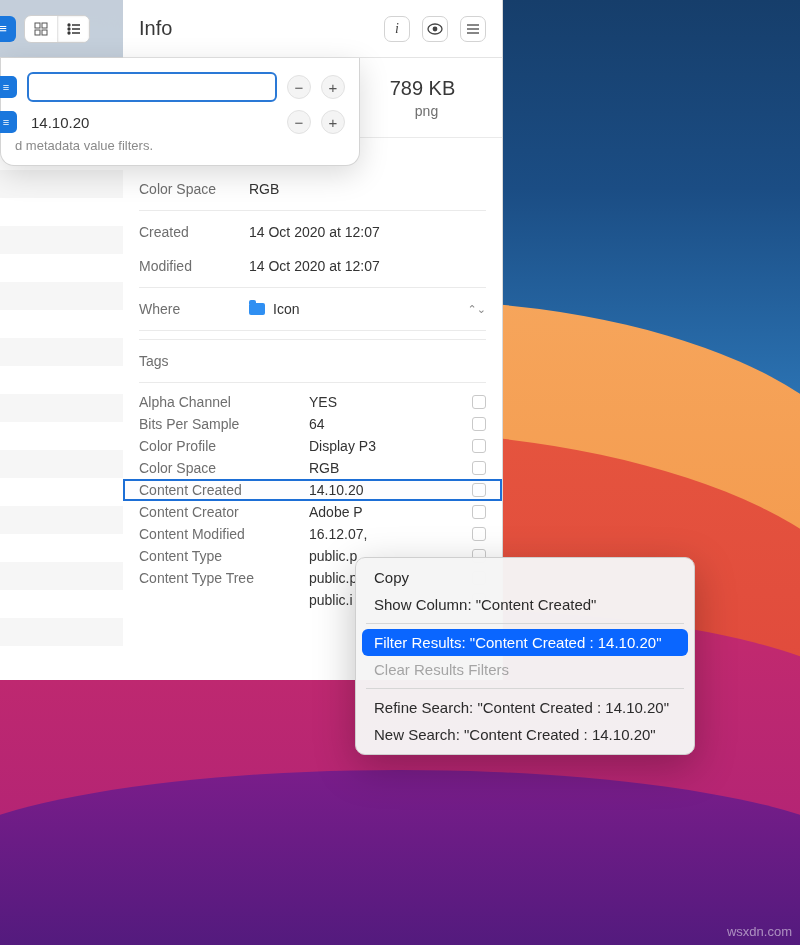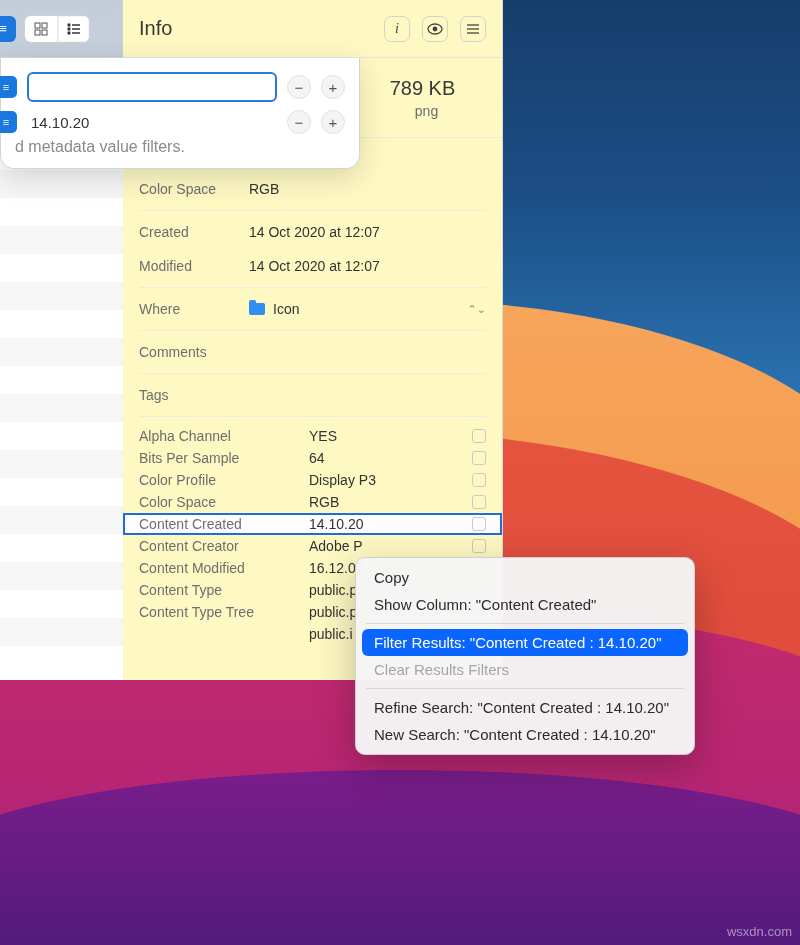--- a/index.html
+++ b/index.html
@@ -15,24 +15,24 @@
   .seg .act { background: #fff; box-shadow: inset 0 0 2px rgba(0,0,0,.15); color:#222; }
   .seg div + div { border-left: 1px solid #e5e5e5; }
 
   
   .filterpanel { position: absolute; left: 0; top: 58px; width: 360px; background: #fff; border: 1px solid #d4d4d4; border-top: none; border-radius: 0 0 14px 14px; box-shadow: 0 8px 30px rgba(0,0,0,.15); z-index: 50; padding: 10px 0 8px; }
   .frow { display: flex; align-items: center; gap: 10px; padding: 4px 14px; }
   .ftag { width: 22px; height: 22px; background:#1a77dd; border-radius:5px; display:flex;align-items:center;justify-content:center;color:#fff;font-size:11px; margin-left:-20px;}
   .finput { flex: 1; height: 30px; border: 2px solid #2a79d6; border-radius: 6px; padding: 0 8px; font-size: 14px; outline: none; }
   .ftext { flex: 1; font-size: 15px; color:#333; padding-left: 4px; }
   .pm { width: 24px; height: 24px; border-radius: 50%; background:#f4f4f4; border:1px solid #e2e2e2; color:#555; font-size:15px; display:flex;align-items:center;justify-content:center; cursor:pointer;}
-  .helper { color:#8a8a8a; font-size:16px; padding: 0 14px 4px; }
-
-  
-  .infowin { position: absolute; left: 123px; top: 0; width: 380px; height: 680px; background: #fef9c3; border-right: 1px solid #d9d9d9; display:flex; flex-direction:column; }
+  .helper { color:#8a8a8a; font-size:13px; padding: 0 14px 4px; }
+
+  
+  .infowin { position: absolute; left: 123px; top: 0; width: 380px; height: 680px; background: #ffffff; border-right: 1px solid #d9d9d9; display:flex; flex-direction:column; }
   .ihdr { height: 58px; border-bottom: 1px solid #e4e4e4; display:flex; align-items:center; padding:0 16px; justify-content: space-between;}
   .ihdr h1 { font-size: 20px; font-weight: 500; color:#383838;}
   .hicons { display:flex; gap:12px; }
   .hico { width:26px; height:26px; border:1px solid #d3d3d3; border-radius:7px; display:flex;align-items:center;justify-content:center; color:#444; font-size:14px; font-style:italic; font-family: serif; }
   .summary { display:flex; border-bottom:1px solid #eaeaea; height:80px; }
   .sumL { flex:1; padding: 14px 16px; font-size:14px; color:#6e6e6e; display:flex; align-items:flex-start; justify-content:flex-end;}
   .sumR { width:160px; border-left:1px solid #eaeaea; display:flex; flex-direction:column; align-items:center; justify-content:center; gap:3px;}
   .fsize { font-size:20px; color:#383838; }
   .ftype { font-size:14px; color:#6e6e6e;margin-left:8px; }
   .kv { display:flex; padding: 9px 16px; font-size:14px; }
@@ -172,24 +172,20 @@
   <div class="sep"></div>
   <div class="kv">
       <div class="k">Where</div>
       <div class="v">
         <span class="folder"></span>
         <span>Icon</span>
         <span class="upd">⌃⌄</span>
       </div>
     </div>
   <div class="sep"></div>
-  <div class="kv">
-      <div class="k">Comments</div>
-      <div class="v"></div>
-    </div>
   <div class="sep"></div>
   <div class="kv">
       <div class="k">Tags</div>
       <div class="v"></div>
     </div>
   <div class="sep"></div>
 
   <div class="metatable" id="metatable">
       <div class="mrow">
         <div class="k">Alpha Channel</div>

